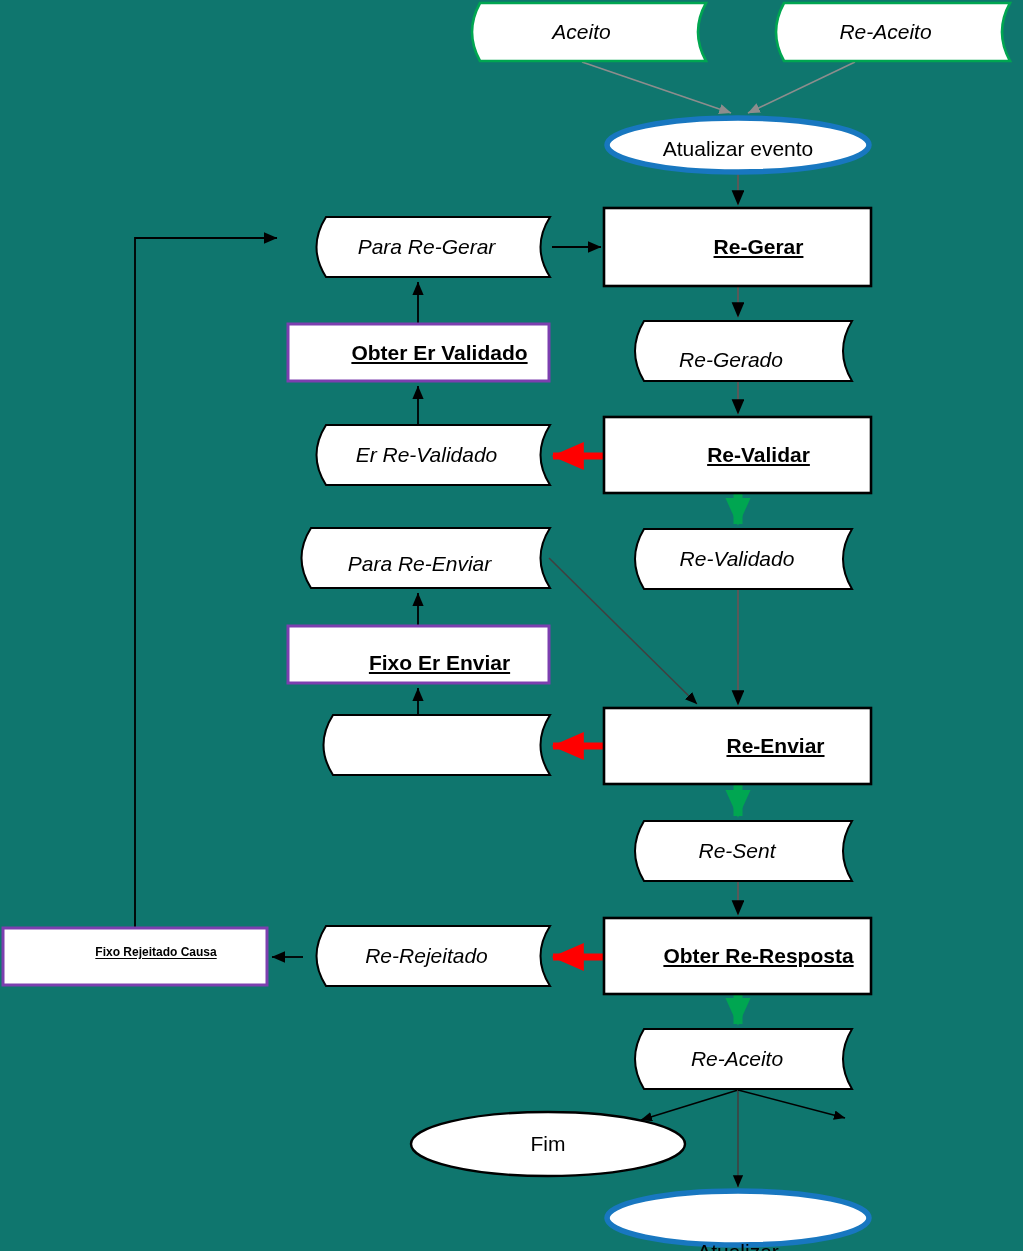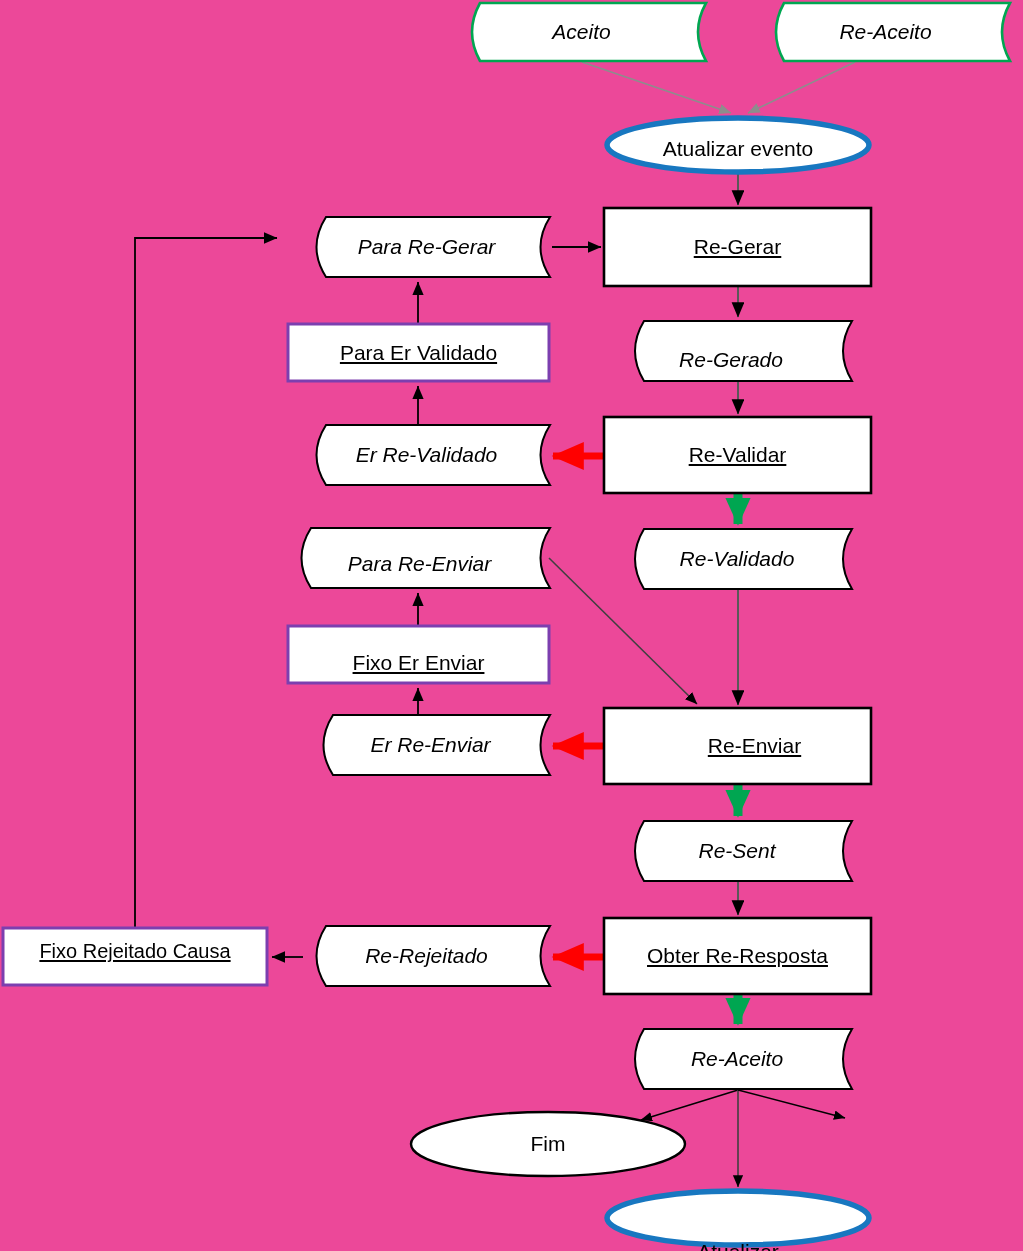--- a/index.html
+++ b/index.html
@@ -4,21 +4,21 @@
 <style>
   html, body {
     margin: 0;
     padding: 0;
     background: #ffffff;
   }
   #canvas {
     position: relative;
     width: 1023px;
     height: 1251px;
-    background: #ec4899;
+    background: #0f766e;
     font-family: "Liberation Sans", sans-serif;
     overflow: hidden;
   }
   svg.layer {
     position: absolute;
     left: 0;
     top: 0;
     width: 1023px;
     height: 1251px;
     overflow: visible;
@@ -31,24 +31,25 @@
     text-align: center;
     color: #000000;
     pointer-events: none;
   }
   .lbl-doc {
     font-style: italic;
     font-size: 21px;
     font-weight: 400;
   }
   .lbl-proc {
-    font-weight: normal;
+    font-weight: bold;
     font-size: 21px;
     text-decoration: underline;
     text-underline-offset: 2px;
+    padding-left: 21px;
   }
   .lbl-term {
     font-size: 21px;
     font-weight: 400;
   }
 </style>
 </head>
 <body>
 
 <div id="canvas">
@@ -166,41 +167,40 @@
   <div class="node-label lbl-doc" style="left:457px;  top:3px;    width:249px; height:58px;">Aceito</div>
 
   <div class="node-label lbl-doc" style="left:761px;  top:3px;    width:249px; height:58px;">Re-Aceito</div>
 
   <div class="node-label lbl-term" style="left:605px;  top:117px;  width:266px; height:64px;">Atualizar evento</div>
 
   <div class="node-label lbl-doc" style="left:303px;  top:216px;  width:247px; height:62px;">Para Re-Gerar</div>
 
   <div class="node-label lbl-proc" style="left:604px;  top:208px;  width:267px; height:78px;">Re-Gerar</div>
 
-  <div class="node-label lbl-proc" style="left:287px;  top:323px;  width:263px; height:59px;">Para Er Validado</div>
+  <div class="node-label lbl-proc" style="left:287px;  top:323px;  width:263px; height:59px;">Obter Er Validado</div>
 
   <div class="node-label lbl-doc" style="left:616px;  top:320px;  width:230px; height:80px;">Re-Gerado</div>
 
   <div class="node-label lbl-doc" style="left:303px;  top:424px;  width:247px; height:62px;">Er Re-Validado</div>
 
   <div class="node-label lbl-proc" style="left:604px;  top:417px;  width:267px; height:76px;">Re-Validar</div>
 
   <div class="node-label lbl-doc" style="left:289px;  top:527px;  width:261px; height:74px;">Para Re-Enviar</div>
 
   <div class="node-label lbl-doc" style="left:622px;  top:528px;  width:230px; height:62px;">Re-Validado</div>
 
   <div class="node-label lbl-proc" style="left:287px;  top:625px;  width:263px; height:75px;">Fixo Er Enviar</div>
 
-  <div class="node-label lbl-doc" style="left:311px;  top:714px;  width:239px; height:62px;">Er Re-Enviar</div>
 
   <div class="node-label lbl-proc" style="left:604px;  top:708px;  width:301px; height:76px;">Re-Enviar</div>
 
   <div class="node-label lbl-doc" style="left:622px;  top:820px;  width:230px; height:62px;">Re-Sent</div>
 
-  <div class="node-label lbl-proc" style="left:2px;    top:927px;  width:266px; height:49px; font-size:20px;">Fixo Rejeitado Causa</div>
+  <div class="node-label lbl-proc" style="left:2px;    top:927px;  width:266px; height:49px; font-size:12px;">Fixo Rejeitado Causa</div>
 
   <div class="node-label lbl-doc" style="left:303px;  top:925px;  width:247px; height:62px;">Re-Rejeitado</div>
 
   <div class="node-label lbl-proc" style="left:604px;  top:918px;  width:267px; height:76px;">Obter Re-Resposta</div>
 
   <div class="node-label lbl-doc" style="left:622px;  top:1028px; width:230px; height:62px;">Re-Aceito</div>
 
   <div class="node-label lbl-term" style="left:411px;  top:1112px; width:274px; height:64px;">Fim</div>
 
   <div class="node-label lbl-term" style="left:605px;  top:1190px; width:266px; height:56px;margin-top:34px;">Atualizar</div>

